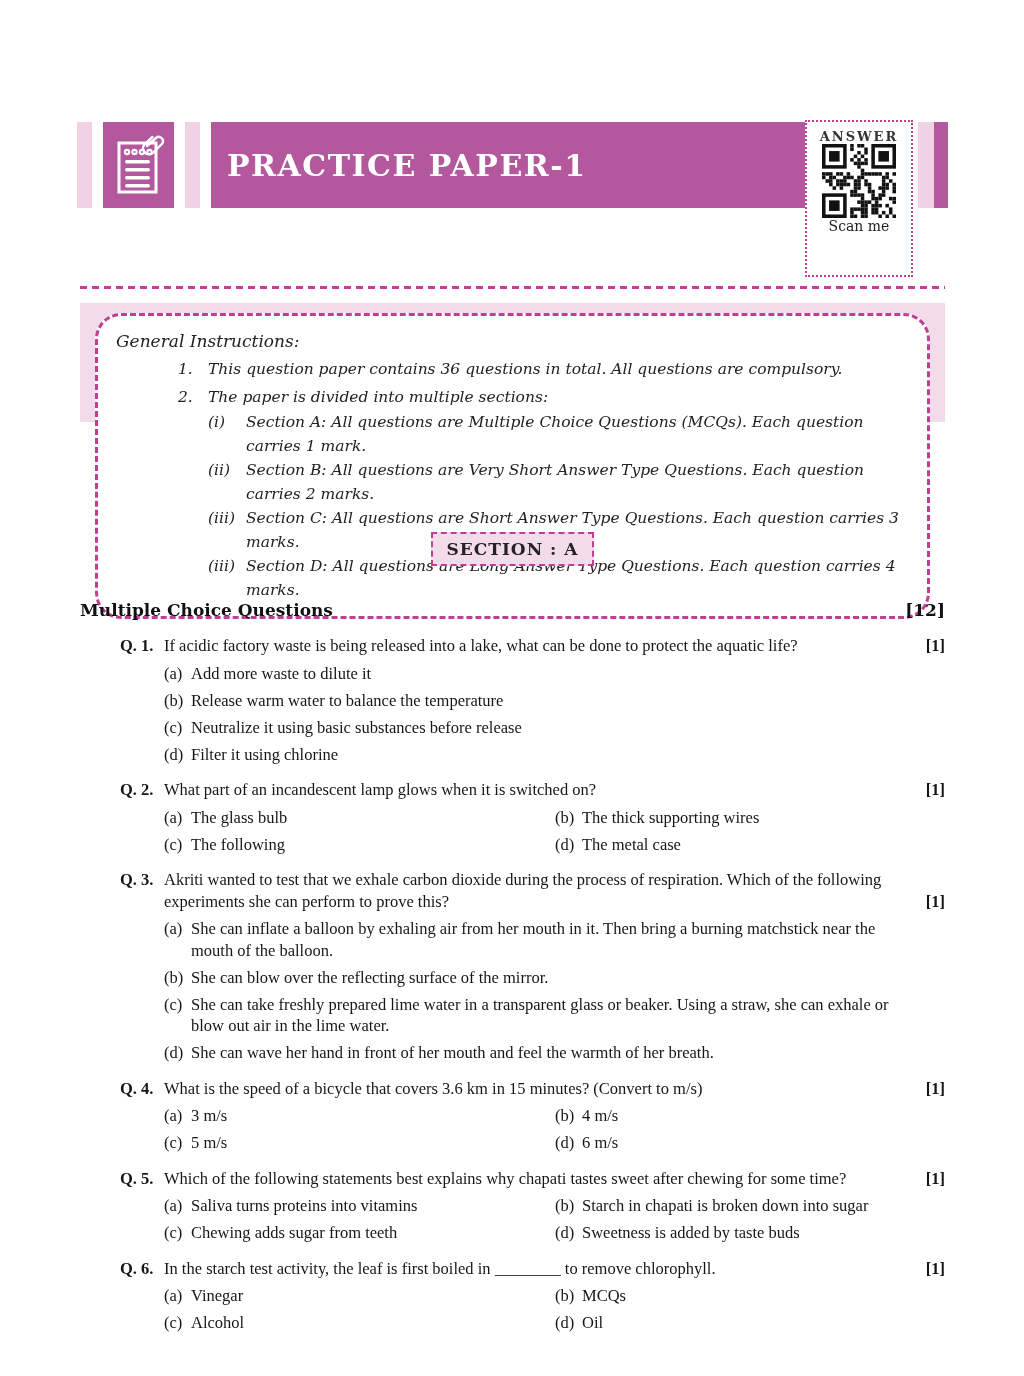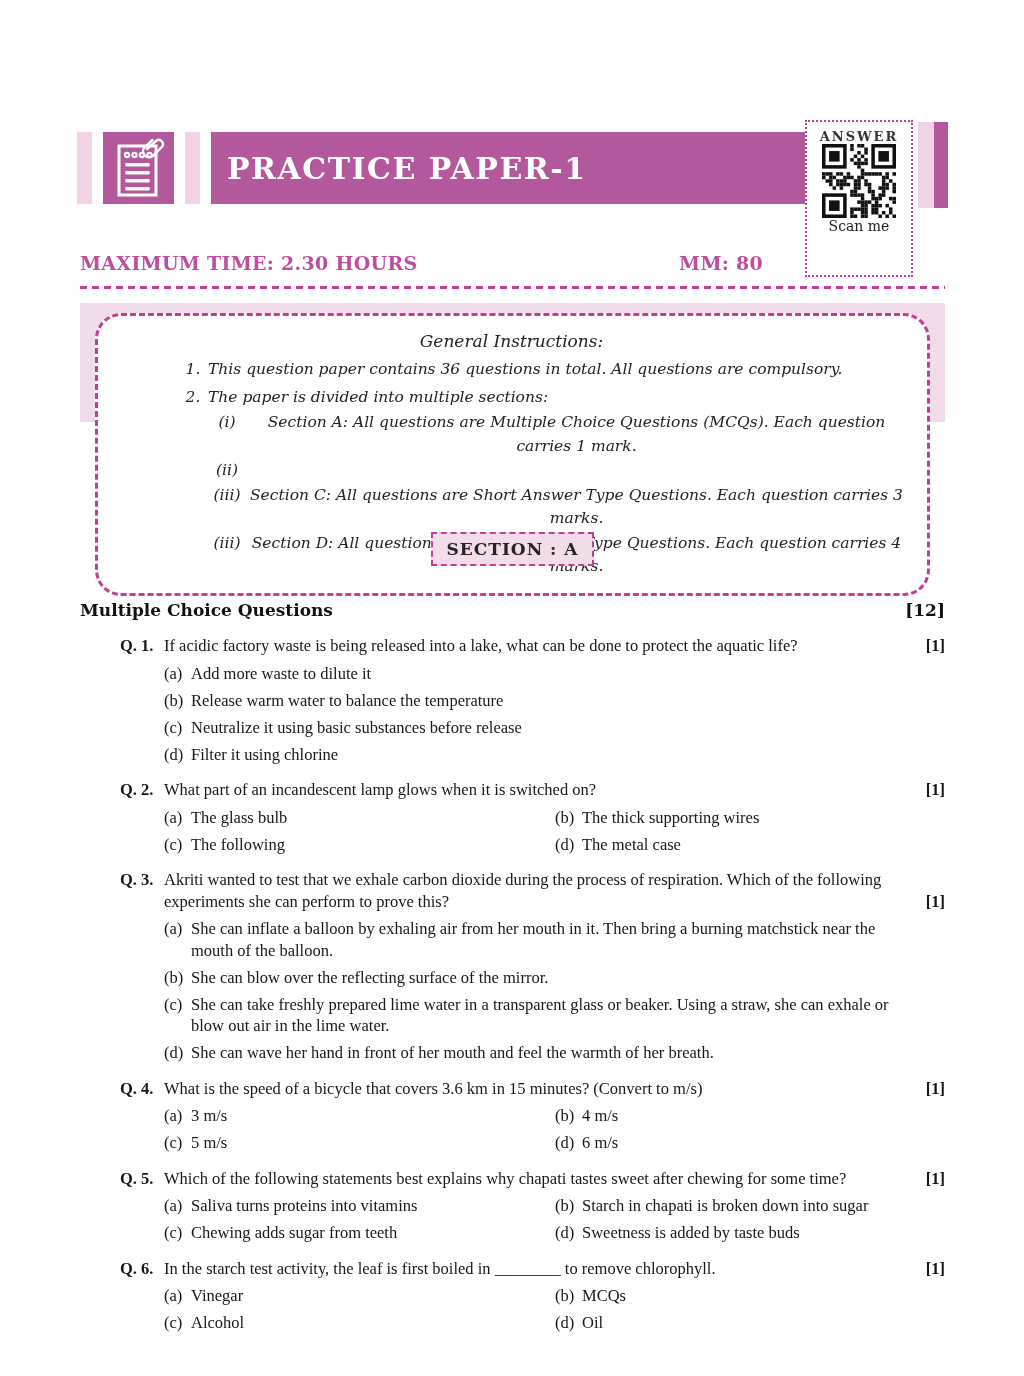--- a/index.html
+++ b/index.html
@@ -1,20 +1,20 @@
 <!DOCTYPE html>
 <html><head>
 <meta charset="utf-8">
 <style>
   html,body{margin:0;padding:0;background:#fff;}
   .page{position:relative;width:1024px;height:1376px;background:#fff;overflow:hidden;
         font-family:"Liberation Serif",serif;color:#161616;}
 
   
-  .topbar{position:absolute;left:77px;top:132px;height:72px;display:flex;gap:11px;}
+  .topbar{position:absolute;left:77px;top:122px;height:86px;display:flex;gap:11px;}
   .edge-strip{width:15px;background:#f0d2e4;}
   .icon-box{width:71px;background:#b4589e;display:flex;align-items:center;justify-content:center;}
   .banner{width:612px;background:#b4589e;display:flex;align-items:center;padding-left:16px;box-sizing:border-box;}
   .banner h1{margin:0;font-family:"DejaVu Serif",serif;font-weight:bold;color:#fff;
              font-size:30px;letter-spacing:1.5px;}
   .rs1{position:absolute;left:918px;top:122px;width:16px;height:86px;background:#f0d2e4;}
   .rs2{position:absolute;left:934px;top:122px;width:14px;height:86px;background:#b4589e;}
 
   
   .qr-box{position:absolute;left:805px;top:120px;width:108px;height:157px;background:#fff;
@@ -28,21 +28,21 @@
   .meta-row{position:absolute;left:80px;top:252px;width:683px;display:flex;justify-content:space-between;
             font-family:"DejaVu Serif",serif;font-weight:bold;color:#bf4d9e;font-size:19px;letter-spacing:.3px;}
   .separator{position:absolute;left:80px;top:286px;width:865px;height:3px;
              background:repeating-linear-gradient(90deg,#c23e95 0 7px,transparent 7px 12px);}
 
   
   .instr{position:absolute;left:80px;top:303px;width:865px;}
   .instr::before{content:"";position:absolute;left:0;top:0;width:100%;height:119px;background:#f3dcea;}
   .instr-box{position:relative;margin:10px 15px 0;background:#fff;border:3px dashed #c23e95;
              border-radius:26px;padding:12px 20px 14px 18px;
-             font-family:"DejaVu Serif",serif;font-style:italic;font-size:15.5px;color:#222;text-align:center;}
+             font-family:"DejaVu Serif",serif;font-style:italic;font-size:15.5px;color:#222;}
   .instr-heading{font-size:17px;line-height:26px;}
   .instr-item{display:flex;margin-top:2px;line-height:26px;padding-left:62px;}
   .instr-item .i-num{width:30px;flex:none;}
   .instr-sub{display:flex;margin-top:1px;line-height:23.5px;padding-left:92px;}
   .instr-sub .s-num{width:38px;flex:none;}
 
   
   .main{position:absolute;left:80px;top:532px;width:865px;}
   .section-box{display:table;margin:0 auto;background:#f3dcea;border:2px dashed #c23e95;
                padding:5px 13px;font-family:"DejaVu Serif",serif;font-weight:bold;
@@ -239,44 +239,41 @@
           <rect fill="#fff" x="71.42857142857143" y="4.761904761904762" width="23.80952380952381" height="23.80952380952381"></rect>
           <rect x="76.19047619047619" y="9.523809523809524" width="14.285714285714285" height="14.285714285714285"></rect>
           <rect x="0" y="66.66666666666667" width="33.333333333333336" height="33.333333333333336"></rect>
           <rect fill="#fff" x="4.761904761904762" y="71.42857142857143" width="23.80952380952381" height="23.80952380952381"></rect>
           <rect x="9.523809523809524" y="76.19047619047619" width="14.285714285714285" height="14.285714285714285"></rect>
         </g>
       </svg>
     <div class="qr-caption">Scan me</div>
   </div>
 
-  <div class="meta-row">
-    <span>MAXIMUM TIME: 2.30 HOURS</span>
-    <span>MM: 80</span>
-  </div>
   <div class="separator"></div>
 
   <div class="instr">
     <div class="instr-box">
       <div class="instr-heading">General Instructions:</div>
       <div>
           <div class="instr-item">
             <span class="i-num">1.</span>
             <span class="i-text">This question paper contains 36 questions in total. All questions are compulsory.</span>
           </div>
           <div class="instr-item">
             <span class="i-num">2.</span>
             <span class="i-text">The paper is divided into multiple sections:</span>
           </div>
           <div class="instr-sub">
             <span class="s-num">(i)</span>
             <span class="s-text">Section A: All questions are Multiple Choice Questions (MCQs). Each question carries 1 mark.</span>
           </div>
           <div class="instr-sub">
             <span class="s-num">(ii)</span>
+            <span class="s-text">Section B: All questions are Very Short Answer Type Questions. Each question carries 2 marks.</span>
           </div>
           <div class="instr-sub">
             <span class="s-num">(iii)</span>
             <span class="s-text">Section C: All questions are Short Answer Type Questions. Each question carries 3 marks.</span>
           </div>
           <div class="instr-sub">
             <span class="s-num">(iii)</span>
             <span class="s-text">Section D: All questions are Long Answer Type Questions. Each question carries 4 marks.</span>
           </div>
         </div>

